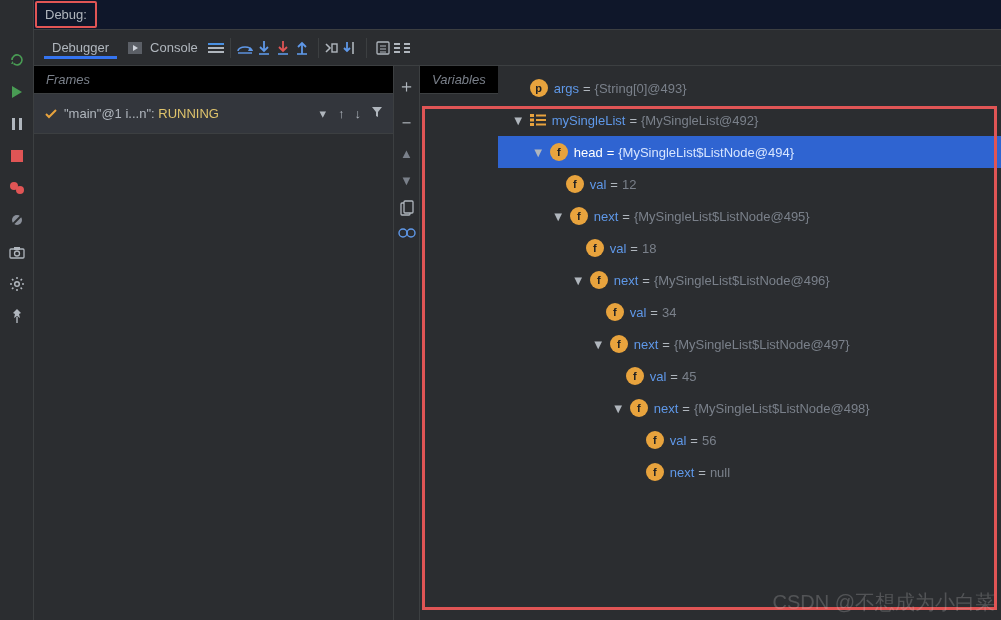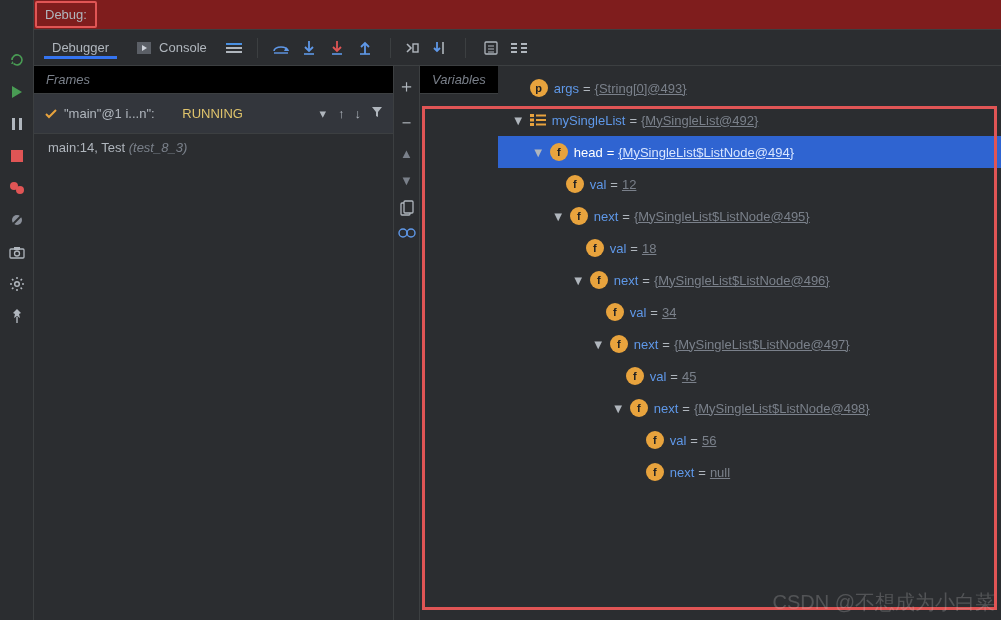--- a/index.html
+++ b/index.html
@@ -17,50 +17,50 @@
     --red:#e05555;
     --link:#5f98e8;
     --match:#e0c46c;
   }
   *{box-sizing:border-box;font-family:"Segoe UI",Arial,sans-serif;}
   html,body{margin:0;padding:0;width:1001px;height:620px;background:var(--bg);color:var(--text);font-size:13px;overflow:hidden;}
   .root{display:flex;height:100%;}
   .gutter{width:34px;background:#2b2d30;border-right:1px solid var(--border);display:flex;flex-direction:column;align-items:center;padding-top:50px;gap:12px;}
   .gutter .gi{width:20px;height:20px;display:flex;align-items:center;justify-content:center;cursor:pointer;}
   .main{flex:1;display:flex;flex-direction:column;min-width:0;}
-  .tabbar{height:30px;display:flex;align-items:stretch;border-bottom:1px solid var(--border);background:#7f1d1d;}
+  .tabbar{height:30px;display:flex;align-items:stretch;border-bottom:1px solid var(--border);background:#0f172a;}
   .tabbar .lbl{padding:0 8px;display:flex;align-items:center;color:var(--text);border:2px solid var(--red);border-radius:2px;margin:1px;}
   .tab{display:flex;align-items:center;gap:6px;padding:0 10px;color:#a8c6ee;border-bottom:3px solid var(--accent);}
   .tab .x{color:#8a8f99;margin-left:6px;}
-  .toolbar{height:36px;display:flex;align-items:center;gap:10px;padding:0 10px;border-bottom:1px solid var(--border);}
+  .toolbar{height:36px;display:flex;align-items:center;gap:1px;padding:0 10px;border-bottom:1px solid var(--border);}
   .toolbar .sep{width:1px;height:20px;background:var(--border);margin:0 4px;}
   .toolbar .tabbtn{padding:4px 8px;color:var(--text);display:flex;align-items:center;gap:6px;cursor:pointer;}
   .toolbar .tabbtn.active{border-bottom:3px solid var(--accent);padding-bottom:1px;}
   .ico{width:18px;height:18px;display:inline-flex;align-items:center;justify-content:center;}
   .body{flex:1;display:flex;min-height:0;}
   .frames{width:360px;border-right:1px solid var(--border);display:flex;flex-direction:column;}
   .panel-hdr{height:28px;display:flex;align-items:center;padding:0 12px;color:var(--text-dim);background:#000000;border-bottom:1px solid var(--border);font-style:italic;}
   .thread-row{height:40px;background:#33363c;display:flex;align-items:center;padding:0 10px;gap:6px;border-bottom:1px solid var(--border);}
   .thread-row .name{flex:1;white-space:nowrap;overflow:hidden;}
-  .thread-row .state{color:var(--match);margin-left:24px;}
+  .thread-row .state{color:var(--match);}
   .thread-ctrls{display:flex;gap:10px;margin-left:6px;}
   .frame-item{padding:6px 14px;color:var(--text);}
   .frame-item .pkg{font-style:italic;color:var(--text-dim);}
   .vars{flex:1;display:flex;min-width:0;}
   .vars-gutter{width:26px;border-right:1px solid var(--border);display:flex;flex-direction:column;align-items:center;padding-top:8px;gap:12px;background:#2b2d30;}
   .vars-body{flex:1;display:flex;flex-direction:row;min-width:0;position:relative;}
   .tree{flex:1;overflow:auto;padding:6px 0;}
   .node{display:flex;align-items:center;height:32px;white-space:nowrap;}
   .node .tw{width:14px;height:14px;margin-right:4px;}
   .node .badge{width:18px;height:18px;border-radius:50%;display:inline-flex;align-items:center;justify-content:center;font-size:11px;font-weight:600;margin-right:6px;}
   .badge.p{background:var(--orange);} .badge.p::after{content:"p";color:#1f2023;}
   .badge.f{background:var(--orange);} .badge.f::after{content:"f";color:#1f2023;}
   .key{color:var(--link);}
   .eq{color:var(--text);margin:0 4px;}
-  .val{color:var(--text-dim);text-decoration:underline;}
+  .val{color:var(--text-dim);}
   .sel{background:var(--blue-sel);}
   .sel .key{color:#fff;} .sel .val{color:#d7e5ff;} .sel .eq{color:#fff;}
   .redbox{position:absolute;border:3px solid var(--red);pointer-events:none;left:2px;top:40px;right:4px;bottom:10px;}
   .watermark{position:absolute;right:6px;bottom:4px;color:rgba(200,200,200,.25);font-size:20px;}
   svg{display:block;}
   .list-icon{width:16px;height:14px;}
   .list-icon rect{fill:#e8a33d;}
   .list-icon line{stroke:#e8a33d;stroke-width:2;}
 </style>
 </head>
@@ -236,24 +236,20 @@
           <div class="thread-ctrls">
             <span>↑</span>
             <span>↓</span>
             <span>
                 <svg width="12" height="12">
                   <path d="M1 1h10L7 6v5l-2-1V6z" fill="#b0b6bd"></path>
                 </svg>
               </span>
           </div>
         </div>
-        <div class="frame-item">
-          <span>main:14, Test </span>
-          <span class="pkg">(test_8_3)</span>
-        </div>
       </div>
 
       <div class="vars">
         <div class="vars-gutter">
           <span style="color:#b0b6bd;font-size:18px;font-weight:300;">＋</span>
           <span style="color:#b0b6bd;font-size:18px;font-weight:300;">－</span>
           <span style="color:#7a808a;">▲</span>
           <span style="color:#7a808a;">▼</span>
           <span>
               <svg width="14" height="16">

